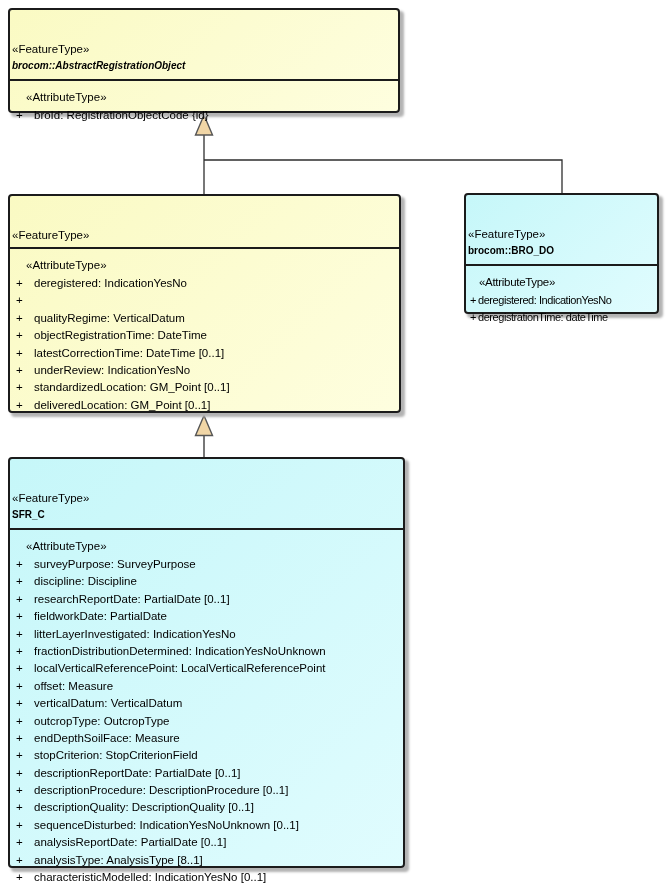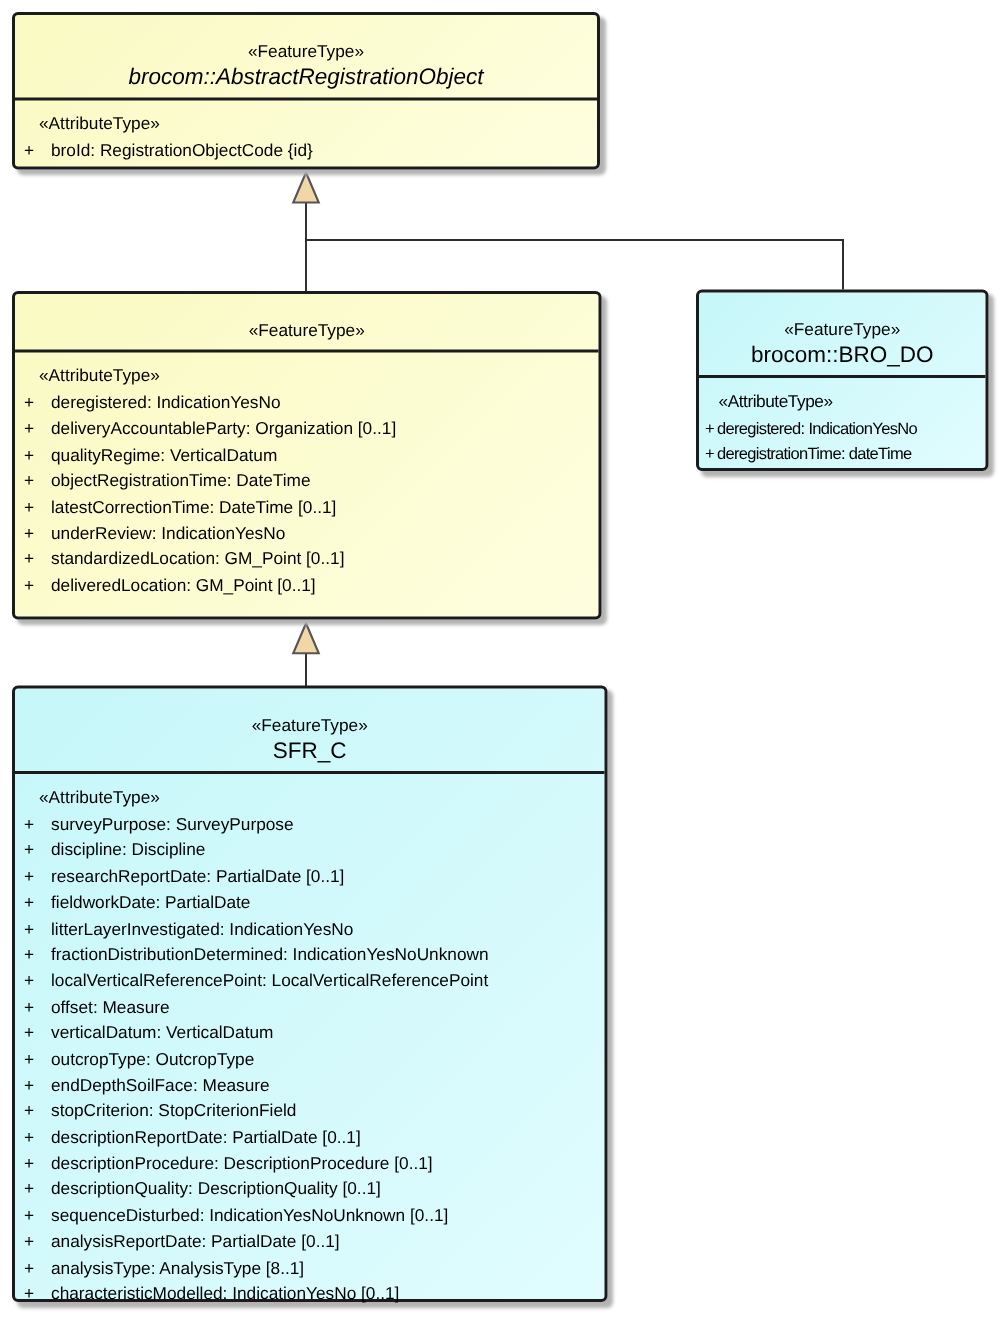--- a/index.html
+++ b/index.html
@@ -14,25 +14,26 @@
   .tri{fill:var(--triangle_fill,#f1d6a6);stroke:var(--triangle_border,#555);stroke-width:1.4;}
   .uml-box{
     position:absolute;box-sizing:border-box;
     border:2px solid var(--box_border,#1b1b1b);
     border-radius:4px;
     box-shadow:3.5px 3.5px 2.5px var(--shadow,#b3b3b3);
   }
   .uml-box.yellow{background:linear-gradient(135deg,var(--yellow_fill,#fafac3) 0%,var(--yellow_fill_light,#fefedf) 100%);}
   .uml-box.cyan{background:linear-gradient(135deg,var(--cyan_fill,#c6f7f9) 0%,var(--cyan_fill_light,#e0fcfe) 100%);}
   .hdr{
-    text-align:center;padding:17px 2px 4px;
+    padding:7px 2px 4px;
     border-bottom:2px solid var(--box_border,#1b1b1b);
+    margin-top:24px;
   }
   .stereo{font-size:11.5px;line-height:16px;}
-  .cname{font-size:15px;line-height:18px;font-weight:normal;}
+  .cname{font-size:10px;line-height:18px;font-weight:bold;}
   .cname.abstract{font-style:italic;}
   .attrs{padding-top:8px;}
   .astereo{font-size:11.5px;line-height:16px;margin:0 0 2px 16px;}
   .arow{display:flex;font-size:11.5px;line-height:17.4px;height:17.4px;white-space:nowrap;}
   .arow .plus{width:24px;padding-left:6px;box-sizing:border-box;flex:none;}
   .tight .astereo{margin-left:13px;letter-spacing:-0.3px;}
   .tight .arow{font-size:11px;letter-spacing:-0.45px;}
   .tight .arow .plus{width:12px;padding-left:4px;letter-spacing:0;}
 </style>
 </head>
@@ -67,21 +68,20 @@
       <div class="stereo">«FeatureType»</div>
     </div>
     <div class="attrs">
       <div class="astereo">«AttributeType»</div>
       <div class="arow">
           <span class="plus">+</span>
           <span>deregistered: IndicationYesNo</span>
         </div>
       <div class="arow">
           <span class="plus">+</span>
-          <span>deliveryAccountableParty: Organization [0..1]</span>
         </div>
       <div class="arow">
           <span class="plus">+</span>
           <span>qualityRegime: VerticalDatum</span>
         </div>
       <div class="arow">
           <span class="plus">+</span>
           <span>objectRegistrationTime: DateTime</span>
         </div>
       <div class="arow">

